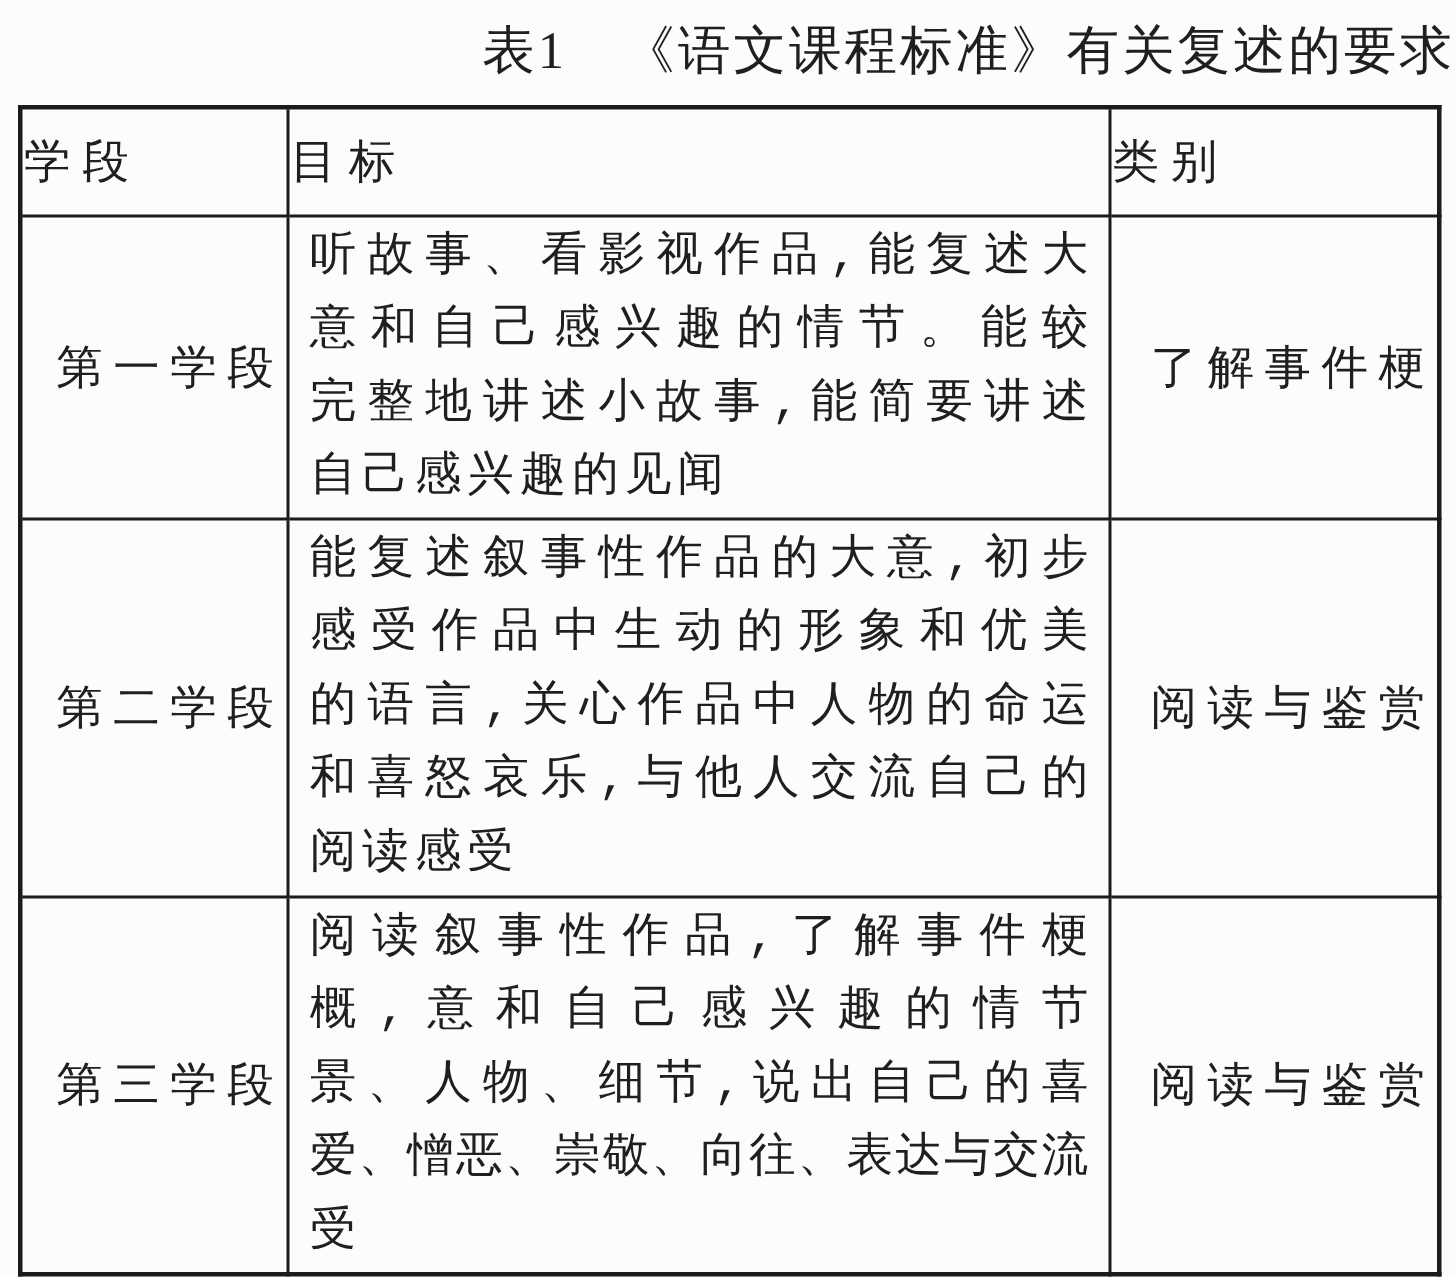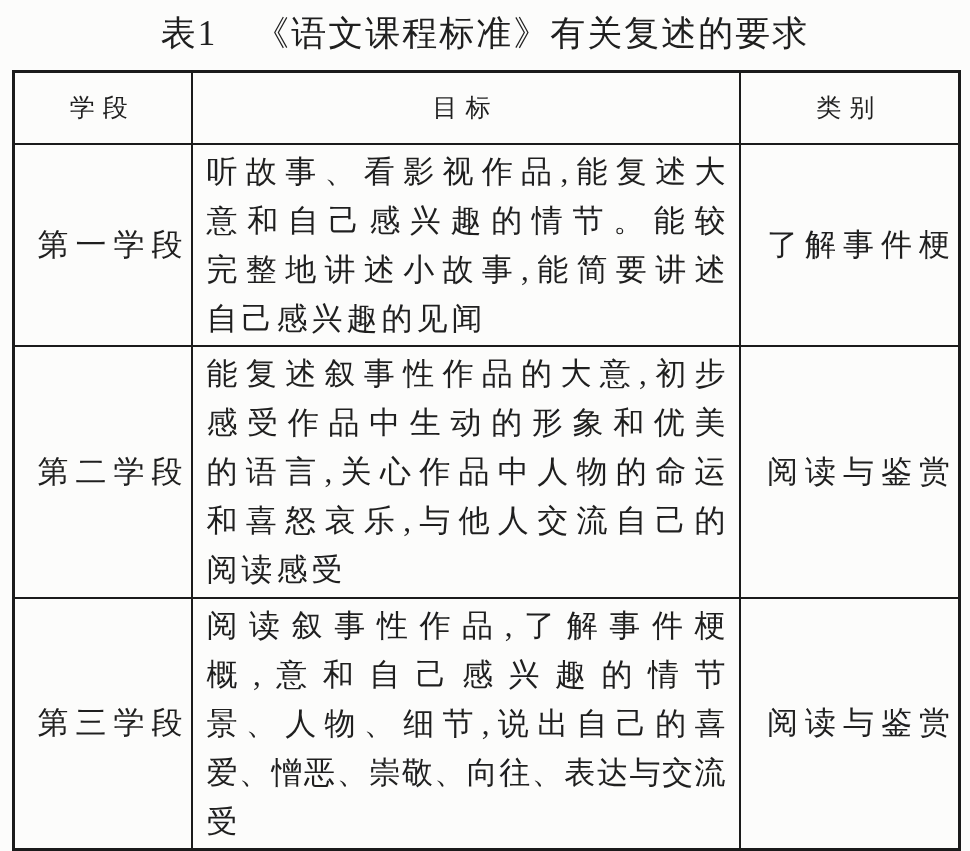--- a/index.html
+++ b/index.html
@@ -18,21 +18,21 @@
     position: relative;
     width: 970px;
     height: 851px;
     background: #fcfcfb;
   }
   .caption {
     position: absolute;
     top: 10px;
     left: 0;
     width: 970px;
-    text-align: center;
+    text-align: right;
     font-size: 35px;
     letter-spacing: 2px;
     white-space: nowrap;
   }
   table.std-table {
     position: absolute;
     left: 12px;
     top: 70px;
     width: 946px;
     height: 773px;
@@ -44,39 +44,40 @@
     border: 2px solid #1b1b1b;
     vertical-align: middle;
     font-weight: normal;
     background: transparent;
   }
   tr.header-row { height: 72px; }
   tr.row-1 { height: 201px; }
   tr.row-2 { height: 252px; }
   tr.row-3 { height: 248px; }
   .std-table th {
-    font-size: 25px;
-    text-align: center;
+    font-size: 31px;
+    text-align: left;
     letter-spacing: 8px;
   }
   td.stage-cell, td.category-cell {
     font-size: 31px;
     text-align: right;
     letter-spacing: 7px;
     text-indent: 7px; 
   }
   td.goal-cell {
     font-size: 31px;
     padding: 2px 12px 2px 14px;
   }
   .goal-line {
     line-height: 49px;
     text-align: justify;
     text-align-last: justify;
     letter-spacing: 1px;
+    font-family: Liberation Mono, monospace;
   }
   .goal-line.last {
     text-align-last: left;
     letter-spacing: 4px;
   }
 </style>
 </head>
 <body>
 
 <div class="page">

